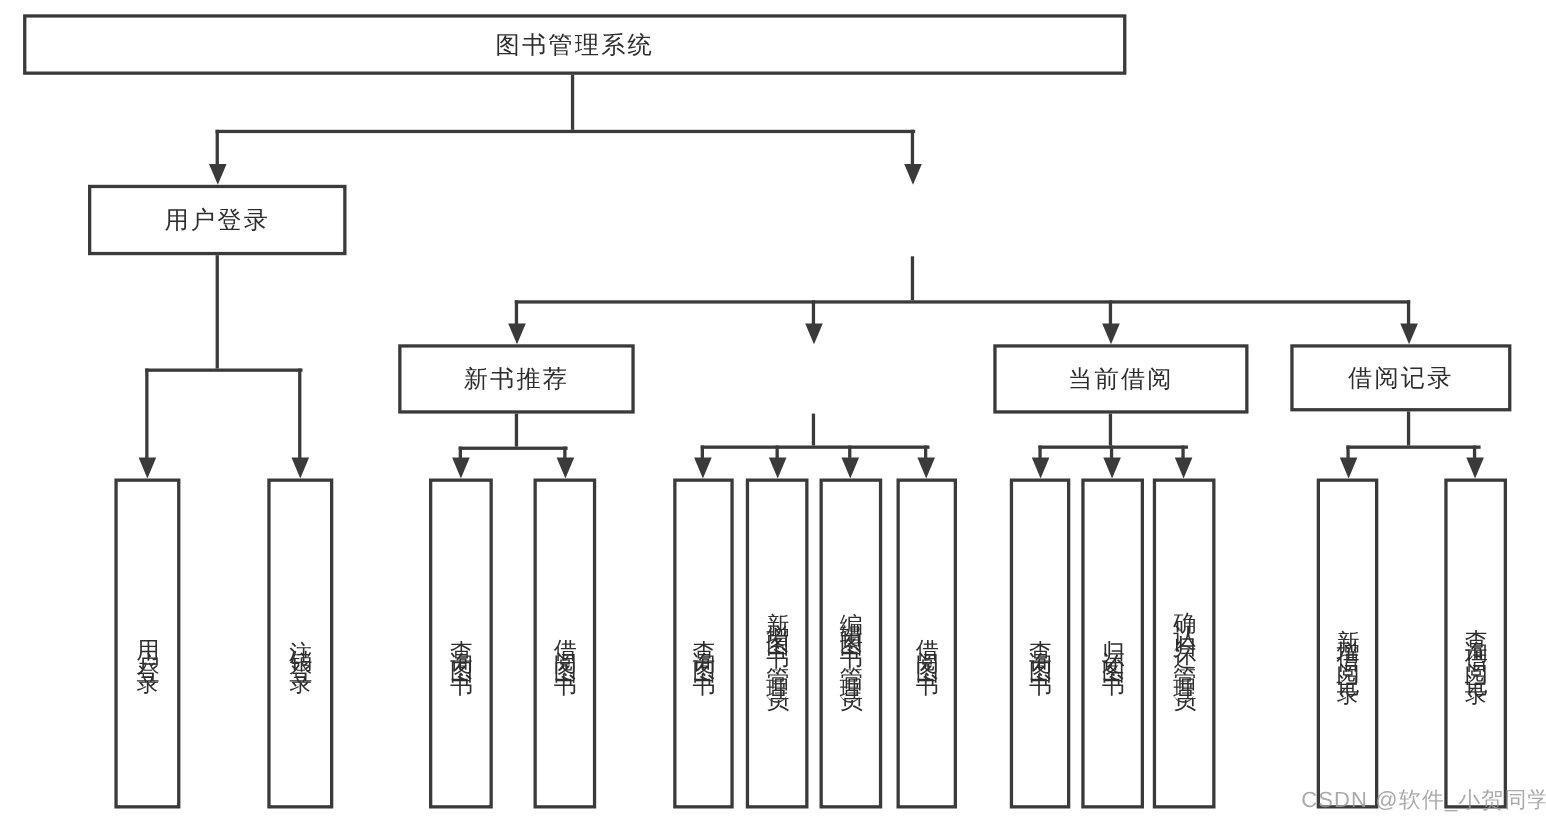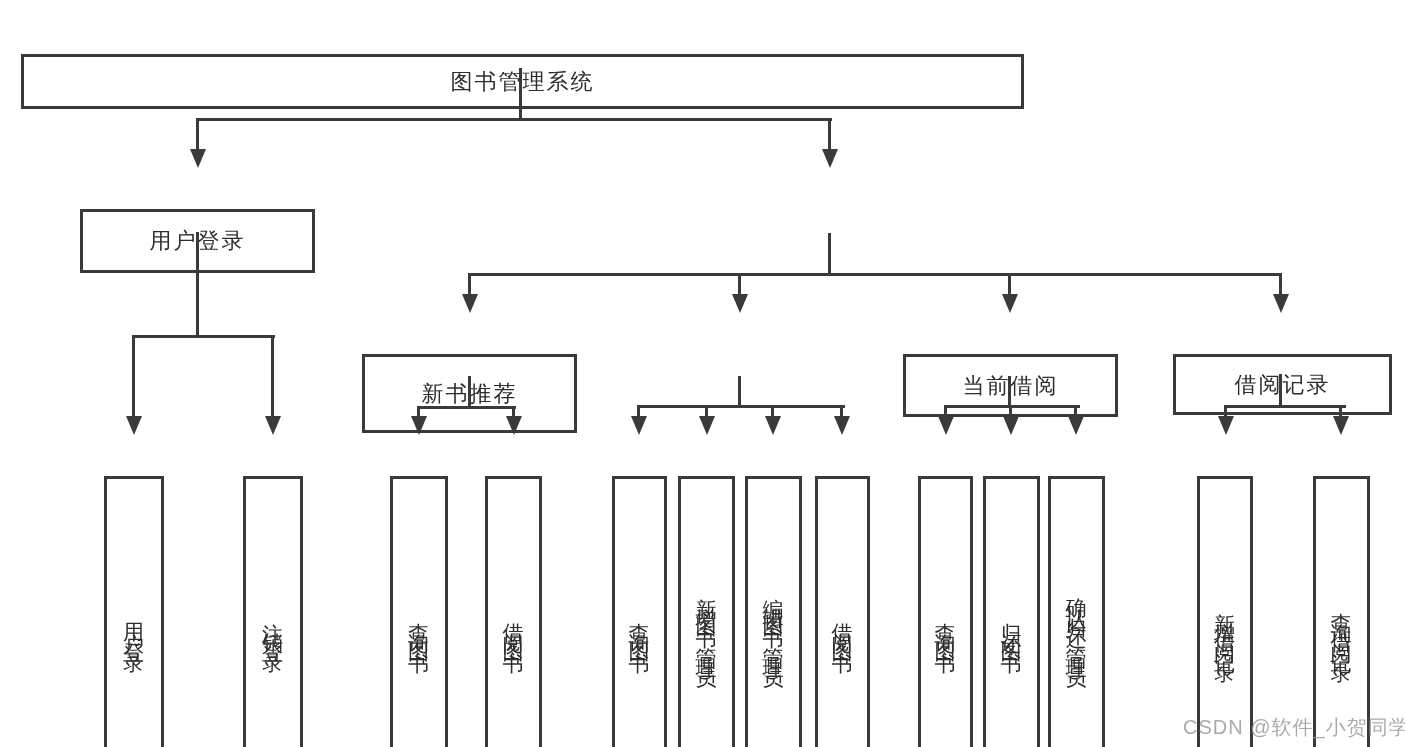--- a/index.html
+++ b/index.html
@@ -10,21 +10,21 @@
   }
   html,body{margin:0;padding:0;background:var(--bg);}
   .stage{
     position:relative;width:1405px;height:747px;background:var(--bg);
     font-family:"Liberation Sans","DejaVu Sans",sans-serif;
     color:var(--text);overflow:hidden;
   }
   .box{
     position:absolute;box-sizing:border-box;border:3px solid var(--line);
     background:var(--bg);display:flex;align-items:center;justify-content:center;
-    font-size:22px;letter-spacing:2px;color:var(--text);text-align:center;margin-top:41px;
+    font-size:22px;letter-spacing:2px;color:var(--text);text-align:center;
   }
   .leaf{
     writing-mode:vertical-rl;text-orientation:mixed;
     font-size:21px;letter-spacing:10px;line-height:1;
     padding:6px 0;
   }
   .v{position:absolute;width:3px;background:var(--line);}
   .h{position:absolute;height:3px;background:var(--line);}
   .arrow{
     position:absolute;width:0;height:0;
@@ -64,23 +64,23 @@
   <div class="h" style="left:468px;top:273px;width:814px;"></div>
   <div class="v" style="left:468px;top:273px;height:24px;"></div>
   <div class="arrow" style="left:462px;top:294px;"></div>
   <div class="v" style="left:738px;top:273px;height:24px;"></div>
   <div class="arrow" style="left:732px;top:294px;"></div>
   <div class="v" style="left:1008px;top:273px;height:24px;"></div>
   <div class="arrow" style="left:1002px;top:294px;"></div>
   <div class="v" style="left:1279px;top:273px;height:24px;"></div>
   <div class="arrow" style="left:1273px;top:294px;"></div>
 
-  <div class="box" style="left:362px;top:313px;width:215px;height:79px;">新书推荐</div>
-  <div class="box" style="left:903px;top:313px;width:215px;height:63px;">当前借阅</div>
-  <div class="box" style="left:1173px;top:313px;width:219px;height:61px;text-align:right;">借阅记录</div>
+  <div class="box" style="left:362px;top:313px;width:215px;height:63px;">新书推荐</div>
+  <div class="box" style="left:903px;top:313px;width:232px;height:63px;">当前借阅</div>
+  <div class="box" style="left:1173px;top:313px;width:201px;height:61px;text-align:right;">借阅记录</div>
 
   <div class="v" style="left:468px;top:376px;height:30px;"></div>
   <div class="h" style="left:417px;top:406px;width:99px;"></div>
   <div class="v" style="left:417px;top:406px;height:12px;"></div>
   <div class="arrow" style="left:411px;top:416px;"></div>
   <div class="v" style="left:512px;top:406px;height:12px;"></div>
   <div class="arrow" style="left:506px;top:416px;"></div>
 
   <div class="v" style="left:738px;top:376px;height:29px;"></div>
   <div class="h" style="left:637px;top:405px;width:208px;"></div>

